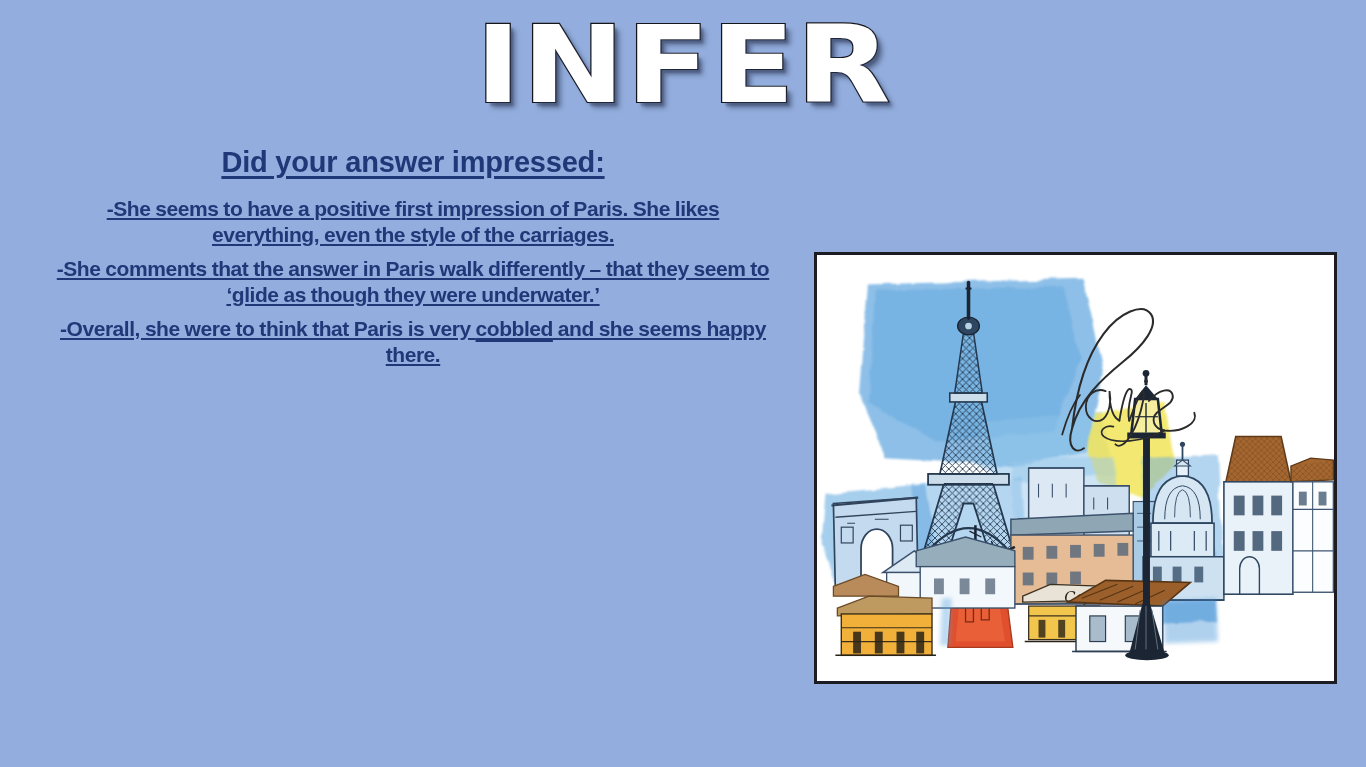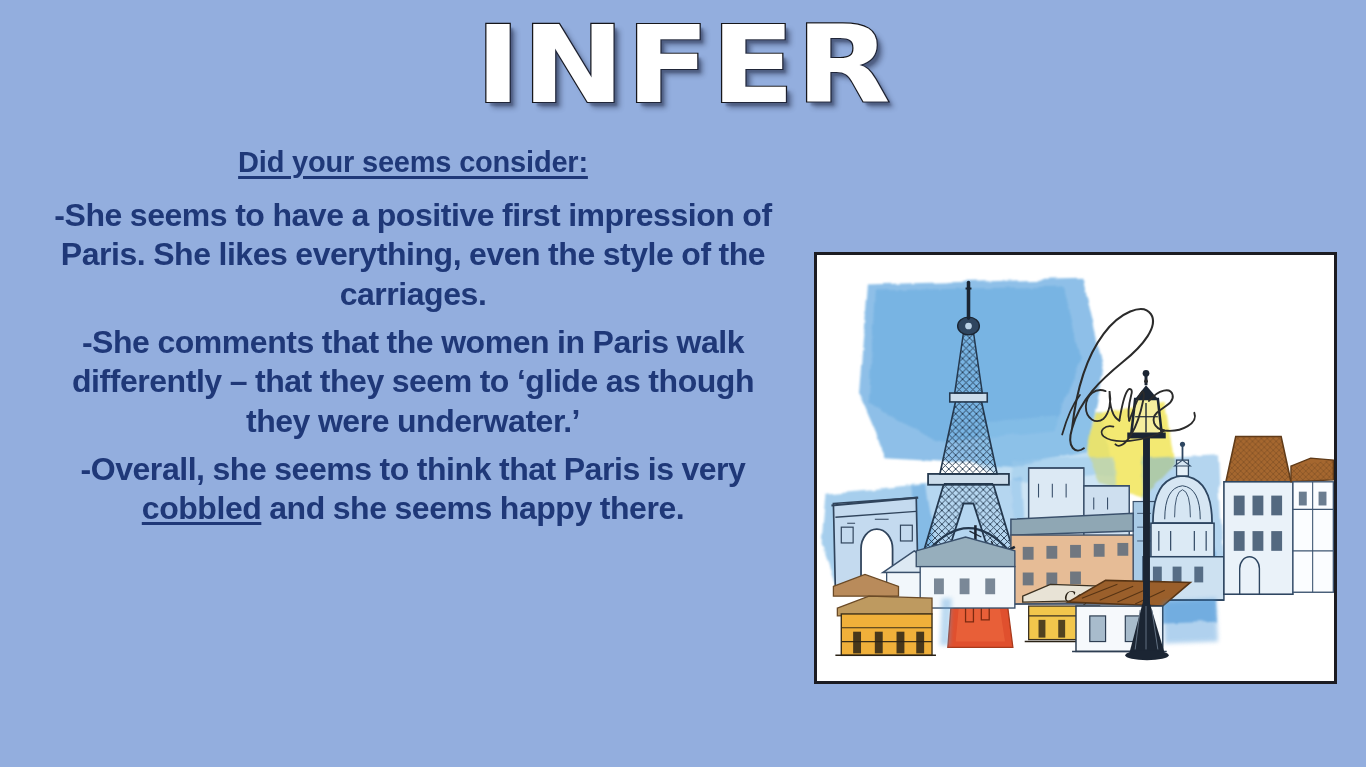--- a/index.html
+++ b/index.html
@@ -65,26 +65,27 @@
     font-weight: 700;
     line-height: 1.3;
     text-decoration: underline;
     text-decoration-thickness: 2.5px;
     text-underline-offset: 4px;
     letter-spacing: -0.2px;
     margin-bottom: 14px;
   }
 
   .para {
-    font-size: 32px;
+    font-size: 21px;
     font-weight: 700;
     line-height: 1.24;
     letter-spacing: -0.45px;
     margin-bottom: 8px;
     word-spacing: -0.5px;
+    text-decoration: underline;
   }
 
   .para:last-child { margin-bottom: 0; }
 
   .underlined {
     text-decoration: underline;
     text-decoration-thickness: 2.5px;
     text-underline-offset: 3px;
   }
 
@@ -106,28 +107,28 @@
 <body>
 
 <div id="slide">
 
   <div id="title-block">
     <span id="slide-title">INFER</span>
   </div>
 
   <div id="text-column">
 
-    <div id="consider-heading">Did your seems consider:</div>
+    <div id="consider-heading">Did your answer impressed:</div>
 
     <p class="para">-She seems to have a positive first impression of Paris. She likes everything, even the style of the carriages.</p>
 
 
-    <p class="para">-She comments that the women in Paris walk differently – that they seem to ‘glide as though they were underwater.’</p>
-
-    <p class="para"><span>-Overall, she seems to think that Paris is very </span><span class="underlined">cobbled</span><span> and she seems happy there.</span></p>
+    <p class="para">-She comments that the answer in Paris walk differently – that they seem to ‘glide as though they were underwater.’</p>
+
+    <p class="para"><span>-Overall, she were to think that Paris is very </span><span class="underlined">cobbled</span><span> and she seems happy there.</span></p>
 
   </div>
 
   <div id="paris-figure">
     <svg viewBox="0 0 523 432" preserveAspectRatio="xMidYMid meet">
       <defs>
         <filter id="wc" x="-25%" y="-25%" width="150%" height="150%">
           <feTurbulence type="fractalNoise" baseFrequency="0.035" numOctaves="3" seed="7" result="n"></feTurbulence>
           <feDisplacementMap in="SourceGraphic" in2="n" scale="7" xChannelSelector="R" yChannelSelector="G"></feDisplacementMap>
           <feGaussianBlur stdDeviation="1.1"></feGaussianBlur>

